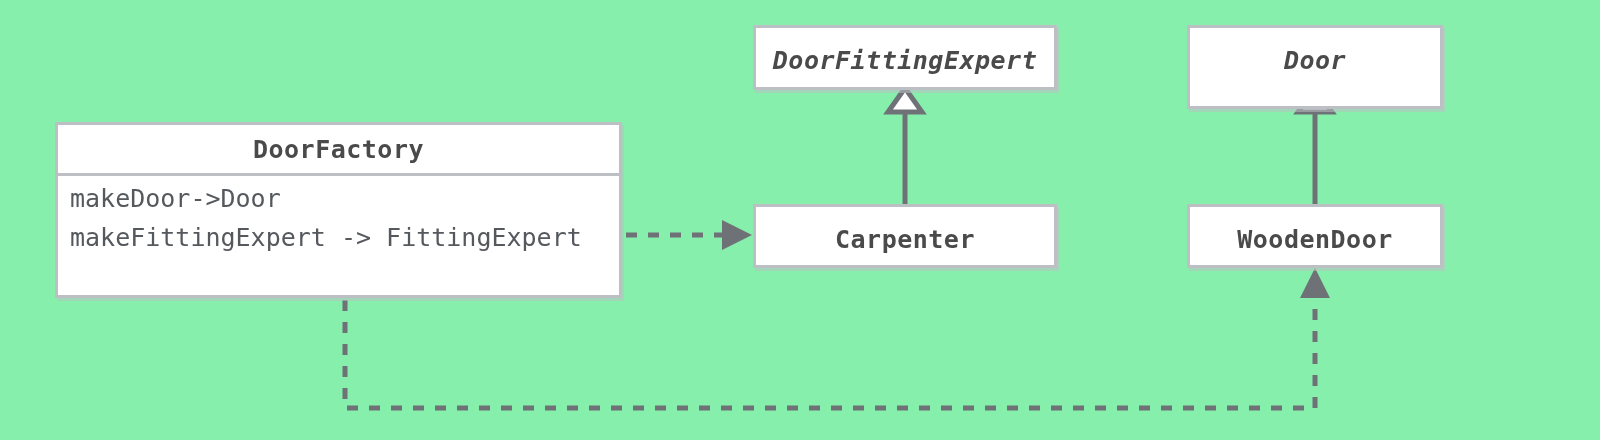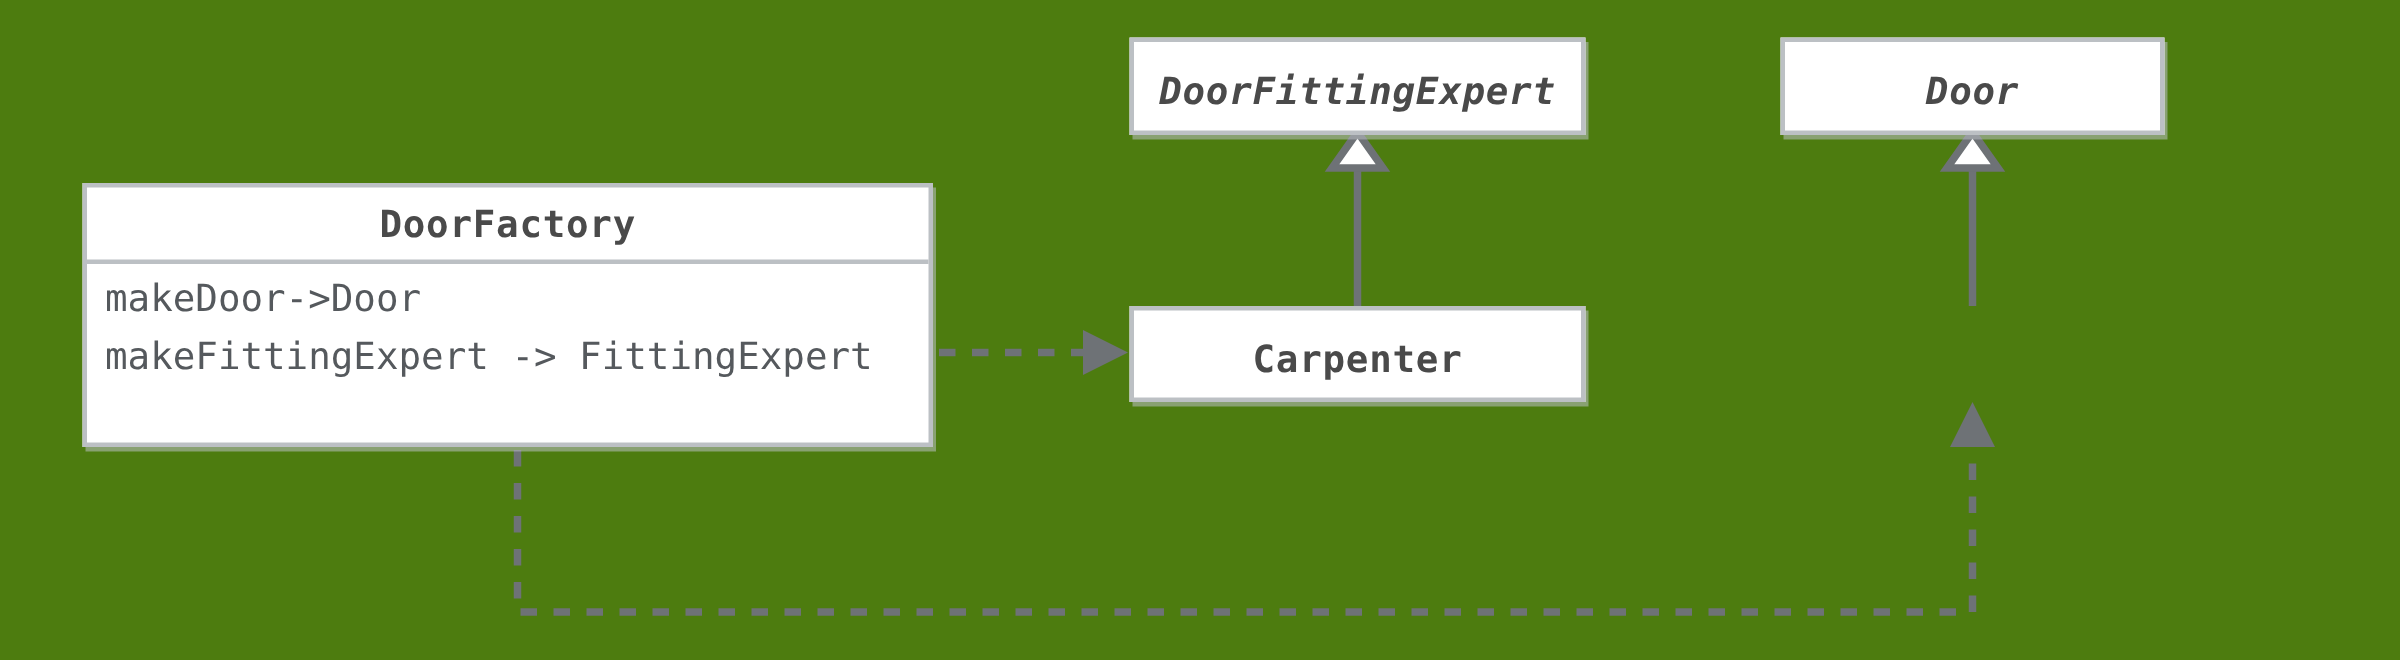--- a/index.html
+++ b/index.html
@@ -7,21 +7,21 @@
     padding: 0;
     background: #ffffff;
   }
   body {
     font-family: "DejaVu Sans", sans-serif;
   }
   #canvas {
     position: relative;
     width: 1600px;
     height: 440px;
-    background: #4d7c0f;
+    background: #86efac;
     overflow: hidden;
   }
   .uml-box {
     position: absolute;
     background: #ffffff;
     border: 3px solid #bcc0c4;
     box-sizing: border-box;
     box-shadow: 2px 3px 0 0 rgba(188,192,196,0.55);
   }
   .box-title {
@@ -100,21 +100,21 @@
       <polygon points="1315,268 1300,298 1330,298" fill="#6e7276"></polygon>
     </g>
   </svg>
 
   <div class="uml-box" style="left:753px; top:25px; width:304px; height:65px;">
     <div class="title-compartment" style="height:65px;">
       <span class="box-title abstract">DoorFittingExpert</span>
     </div>
   </div>
 
-  <div class="uml-box" style="left:1187px; top:25px; width:256px; height:65px;">
+  <div class="uml-box" style="left:1187px; top:25px; width:256px; height:84px;">
     <div class="title-compartment" style="height:65px;">
       <span class="box-title abstract">Door</span>
     </div>
   </div>
 
   <div class="uml-box" style="left:753px; top:204px; width:304px; height:64px;">
     <div class="title-compartment" style="height:64px;">
       <span class="box-title">Carpenter</span>
     </div>
   </div>
@@ -123,14 +123,19 @@
     <div class="title-compartment" style="height:48px;">
       <span class="box-title">DoorFactory</span>
     </div>
     <div class="divider" style="top:48px;"></div>
     <div class="members" style="top:54px;">
       <div class="member-line">makeDoor-&gt;Door</div>
       <div class="member-line">makeFittingExpert -&gt; FittingExpert</div>
     </div>
   </div>
 
+  <div class="uml-box" style="left:1187px; top:204px; width:256px; height:64px;">
+    <div class="title-compartment" style="height:64px;">
+      <span class="box-title">WoodenDoor</span>
+    </div>
+  </div>
 
 </div>
 
 </body></html>

